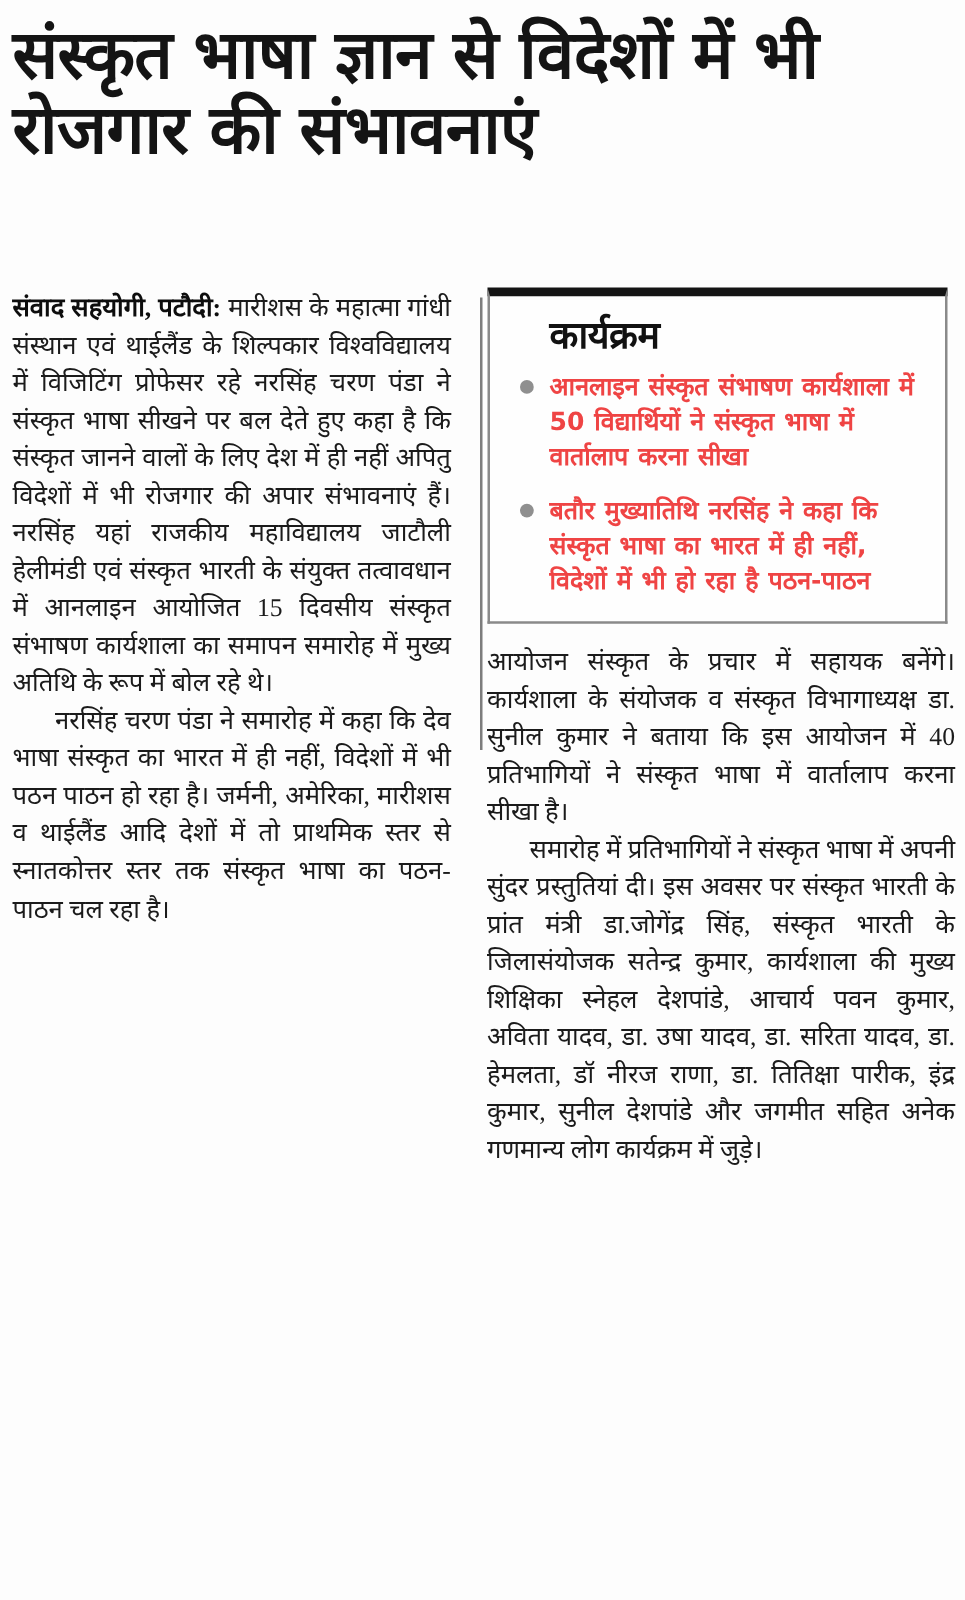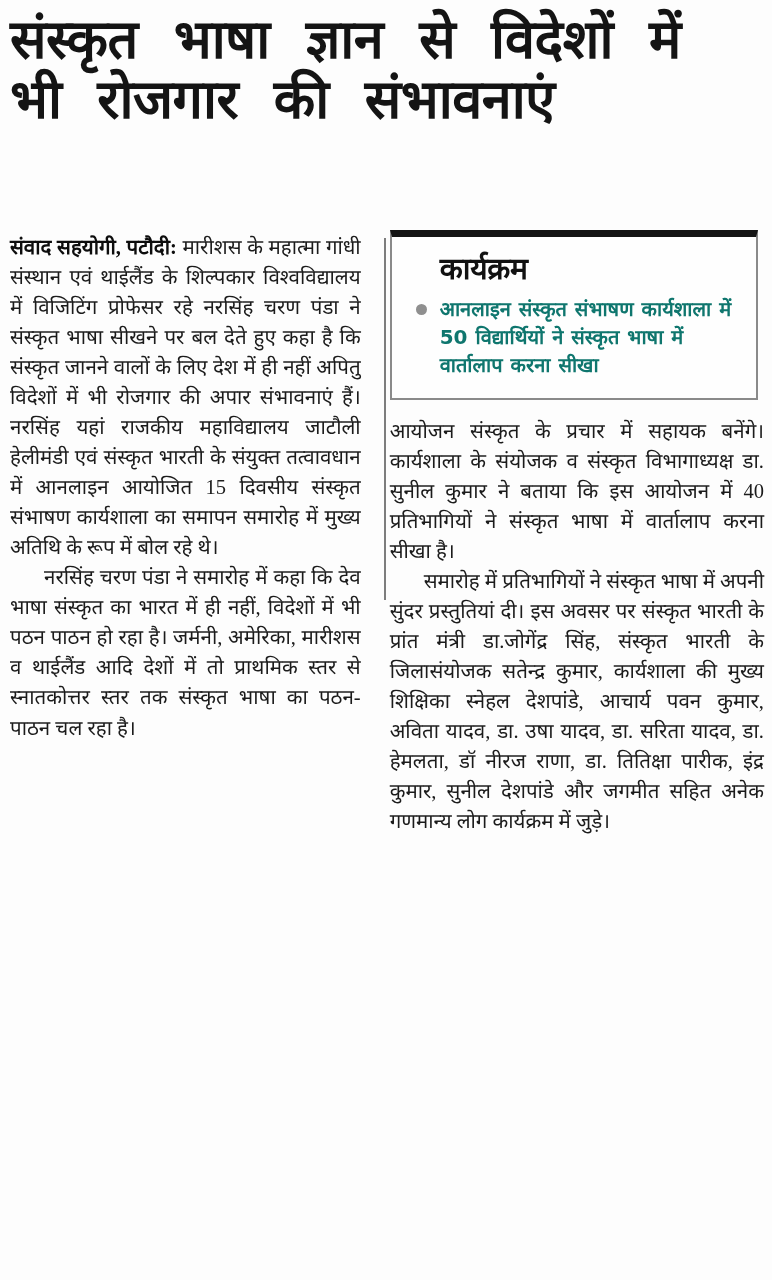--- a/index.html
+++ b/index.html
@@ -20,21 +20,21 @@
 
   .page {
     position: absolute;
     inset: 0;
     padding: 0;
   }
 
   
   .headline {
     margin: 14px 8px 0 10px;
-    font-family: Liberation Mono, monospace;
+    font-family: Liberation Serif, serif;
     font-weight: 700;
     font-size: 54px;
     line-height: 1.12;
     letter-spacing: -0.5px;
     color: #141414;
     text-align: left;
     word-spacing: 4px;
   }
 
   
@@ -114,21 +114,21 @@
     padding: 0;
   }
   ul.kbox-list li {
     position: relative;
     padding-left: 34px;
     margin-bottom: 14px;
     font-family: "DejaVu Sans", "Liberation Sans", sans-serif;
     font-weight: 700;
     font-size: 20px;
     line-height: 1.42;
-    color: #0f766e;
+    color: #ef4444;
     word-spacing: 1px;
   }
   ul.kbox-list li:last-child { margin-bottom: 2px; }
   ul.kbox-list li .dot {
     position: absolute;
     left: 10px;
     top: 9px;
     width: 11px;
     height: 11px;
     border-radius: 50%;
@@ -159,20 +159,24 @@
     <div class="col-right">
 
       <div class="kbox">
         <div class="kbox-title">कार्यक्रम</div>
 
         <ul class="kbox-list">
           <li>
             <span class="dot"></span>
             <span>आनलाइन संस्कृत संभाषण कार्यशाला में 50 विद्यार्थियों ने संस्कृत भाषा में वार्तालाप करना सीखा</span>
           </li>
+          <li>
+            <span class="dot"></span>
+            <span>बतौर मुख्यातिथि नरसिंह ने कहा कि संस्कृत भाषा का भारत में ही नहीं, विदेशों में भी हो रहा है पठन-पाठन</span>
+          </li>
         </ul>
       </div>
 
       <p class="body rtext">आयोजन संस्कृत के प्रचार में सहायक बनेंगे। कार्यशाला के संयोजक व संस्कृत विभागाध्यक्ष डा. सुनील कुमार ने बताया कि इस आयोजन में 40 प्रतिभागियों ने संस्कृत भाषा में वार्तालाप करना सीखा है।</p>
 
       <p class="body">समारोह में प्रतिभागियों ने संस्कृत भाषा में अपनी सुंदर प्रस्तुतियां दी। इस अवसर पर संस्कृत भारती के प्रांत मंत्री डा.जोगेंद्र सिंह, संस्कृत भारती के जिलासंयोजक सतेन्द्र कुमार, कार्यशाला की मुख्य शिक्षिका स्नेहल देशपांडे, आचार्य पवन कुमार, अविता यादव, डा. उषा यादव, डा. सरिता यादव, डा. हेमलता, डॉ नीरज राणा, डा. तितिक्षा पारीक, इंद्र कुमार, सुनील देशपांडे और जगमीत सहित अनेक गणमान्य लोग कार्यक्रम में जुड़े।</p>
     </div>
 
   </div>
 </div>

